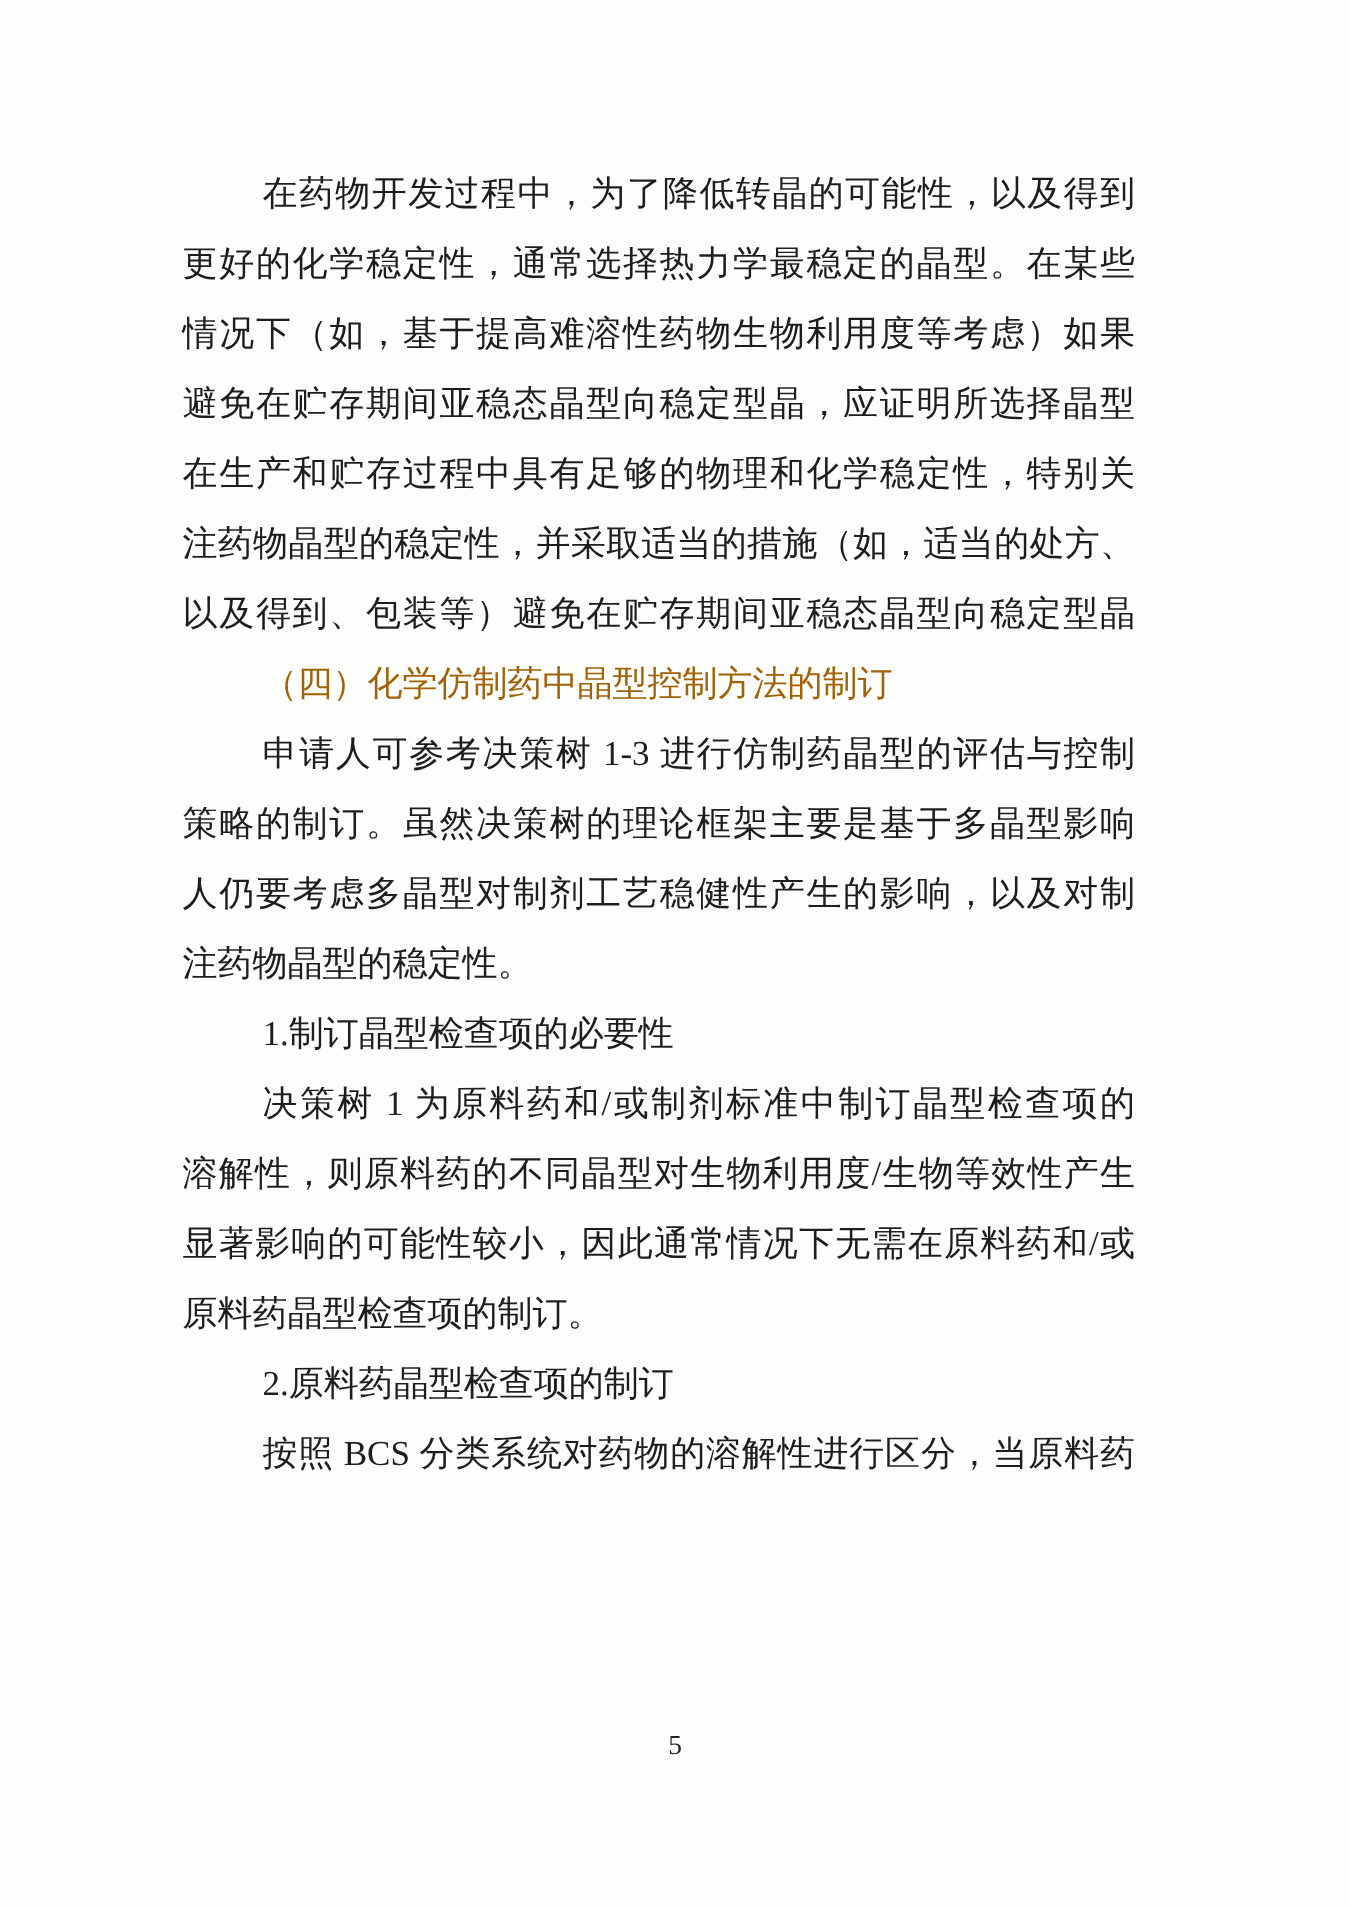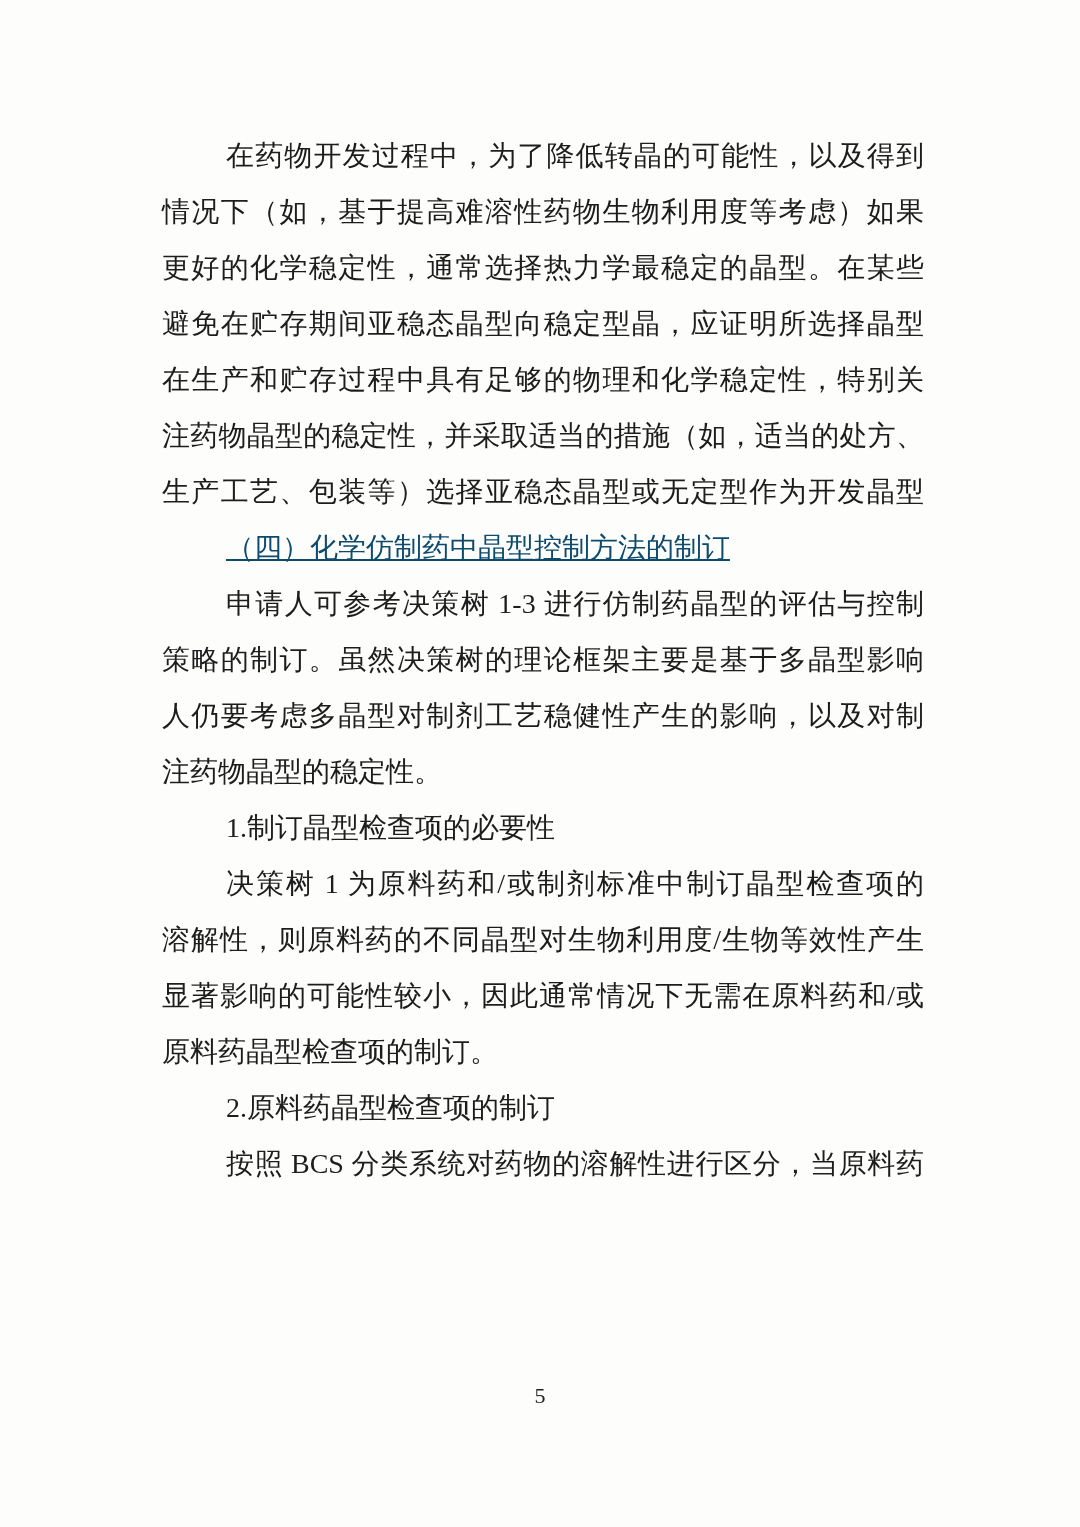--- a/index.html
+++ b/index.html
@@ -11,21 +11,21 @@
     position: relative;
     width: 1080px;
     height: 1527px;
     background: #fdfdfc;
     font-family: "Liberation Serif", "DejaVu Serif", serif;
     color: #1d1d1d;
     overflow: hidden;
   }
   .content {
     position: absolute;
-    left: 162px;
+    left: 146px;
     top: 128px;
     width: 762px;
     filter: blur(0.3px);
   }
   .ln {
     font-size: 28px;
     line-height: 56px;
     height: 56px;
     white-space: nowrap;
     text-align: justify;
@@ -37,47 +37,46 @@
     white-space: normal;
     text-align: justify;
     text-align-last: justify;
   }
   
   .ind {
     text-indent: 64px;
   }
   
   .kai {
-    color: #0c4a6e;
-    text-decoration: underline;
+    color: #a16207;
   }
   .pagenum {
     position: absolute;
     top: 1381px;
     left: 0;
     width: 1080px;
     text-align: center;
     font-size: 22px;
     line-height: 30px;
     color: #222222;
     filter: blur(0.2px);
   }
 </style>
 </head>
 <body>
 
 <div class="page">
   <div class="content">
     <div class="ln ind full">在药物开发过程中，为了降低转晶的可能性，以及得到</div>
+    <div class="ln full">更好的化学稳定性，通常选择热力学最稳定的晶型。在某些</div>
     <div class="ln full">情况下（如，基于提高难溶性药物生物利用度等考虑）如果</div>
-    <div class="ln full">更好的化学稳定性，通常选择热力学最稳定的晶型。在某些</div>
     <div class="ln full">避免在贮存期间亚稳态晶型向稳定型晶，应证明所选择晶型</div>
     <div class="ln full">在生产和贮存过程中具有足够的物理和化学稳定性，特别关</div>
     <div class="ln full">注药物晶型的稳定性，并采取适当的措施（如，适当的处方、</div>
-    <div class="ln full">生产工艺、包装等）选择亚稳态晶型或无定型作为开发晶型</div>
+    <div class="ln full">以及得到、包装等）避免在贮存期间亚稳态晶型向稳定型晶</div>
     <div class="ln ind kai">（四）化学仿制药中晶型控制方法的制订</div>
     <div class="ln ind full">申请人可参考决策树 1-3 进行仿制药晶型的评估与控制</div>
     <div class="ln full">策略的制订。虽然决策树的理论框架主要是基于多晶型影响</div>
     <div class="ln full">人仍要考虑多晶型对制剂工艺稳健性产生的影响，以及对制</div>
     <div class="ln">注药物晶型的稳定性。</div>
     <div class="ln ind">1.制订晶型检查项的必要性</div>
     <div class="ln ind full">决策树 1 为原料药和/或制剂标准中制订晶型检查项的</div>
     <div class="ln full">溶解性，则原料药的不同晶型对生物利用度/生物等效性产生</div>
     <div class="ln full">显著影响的可能性较小，因此通常情况下无需在原料药和/或</div>
     <div class="ln">原料药晶型检查项的制订。</div>

